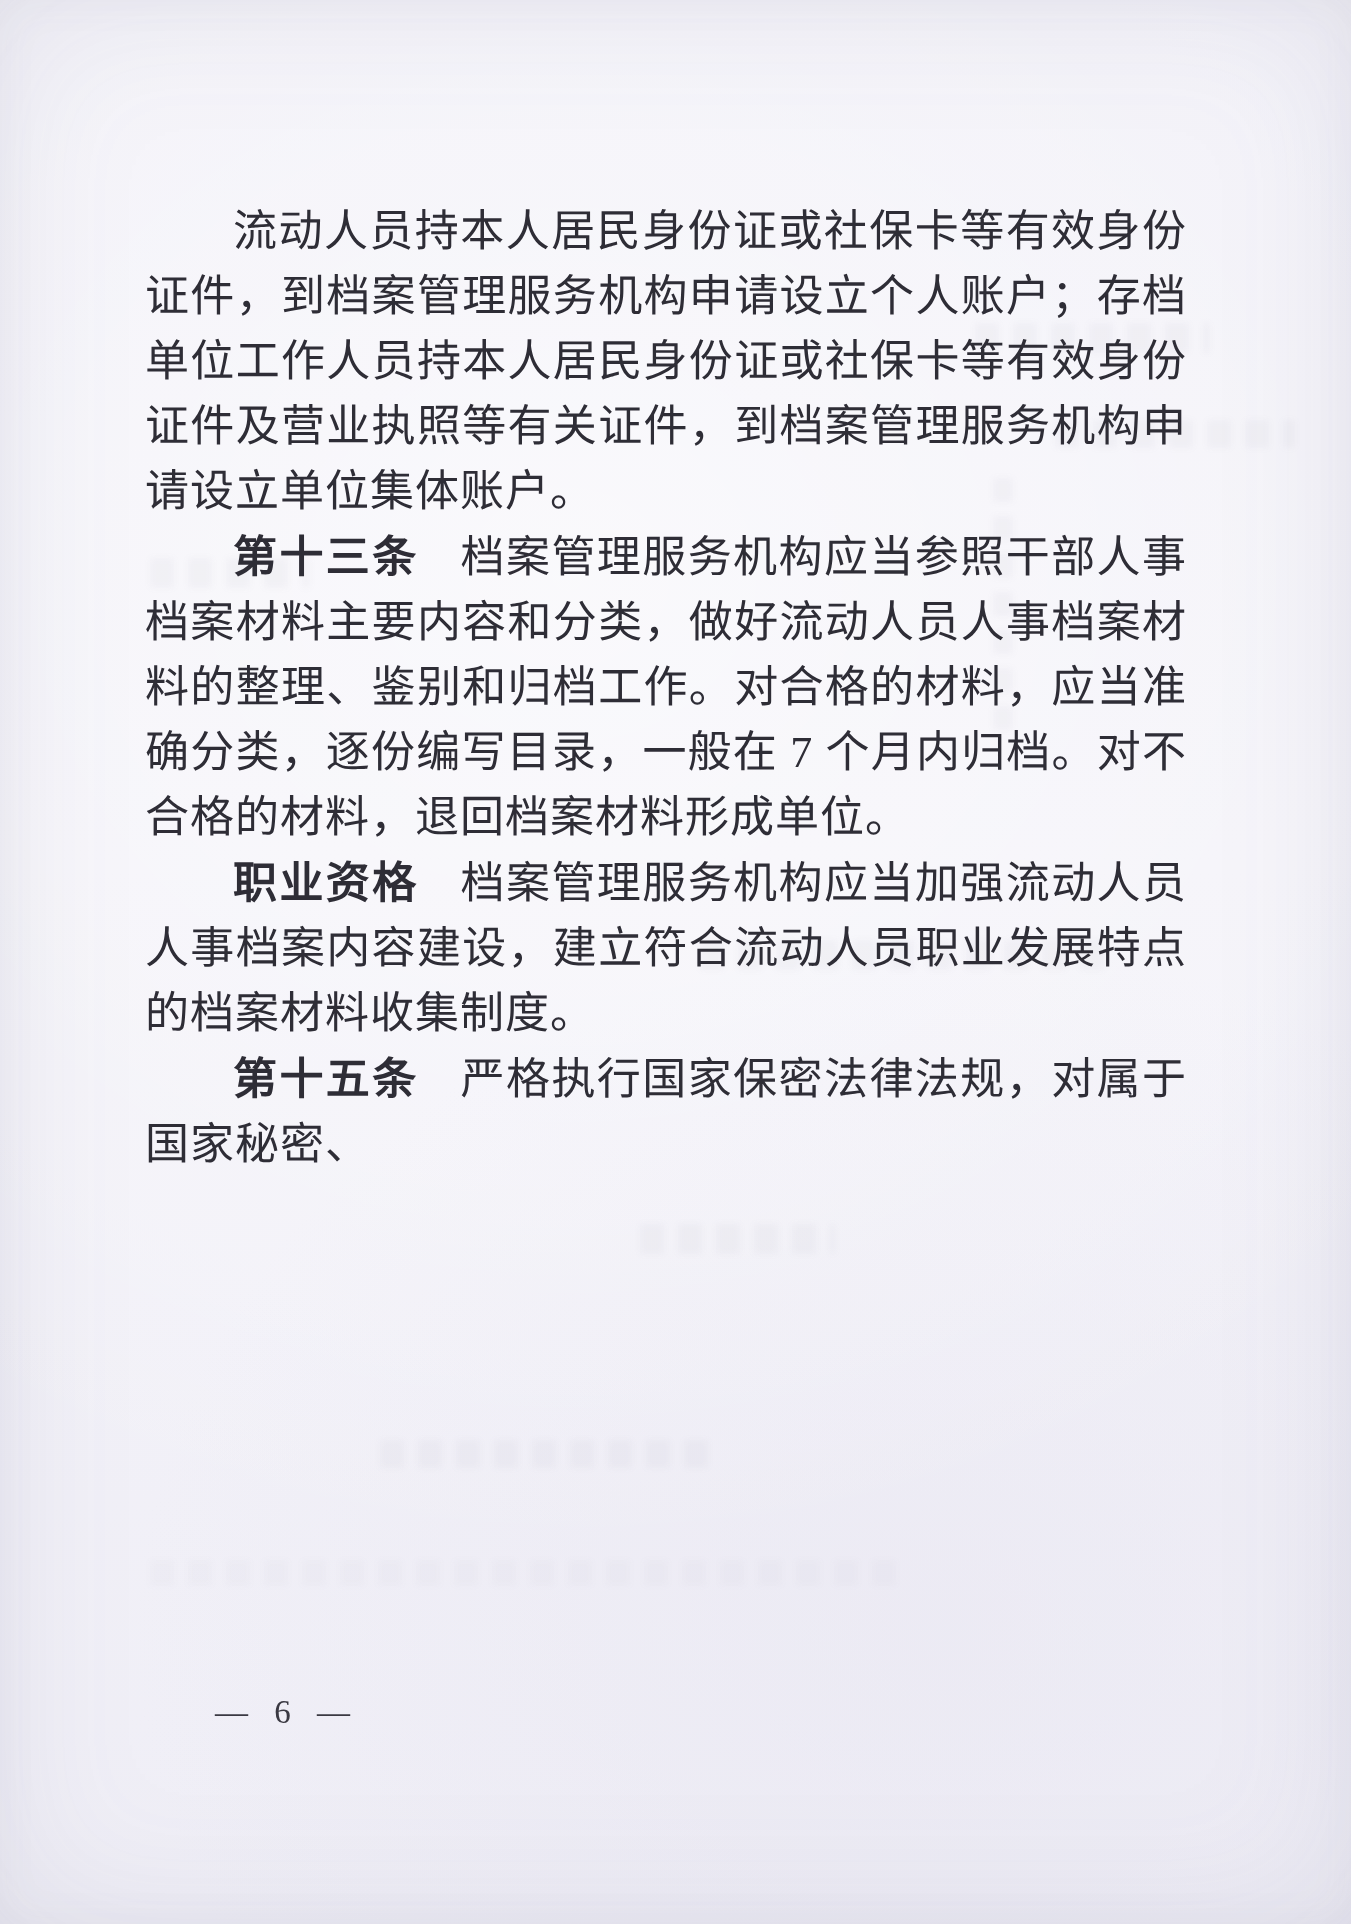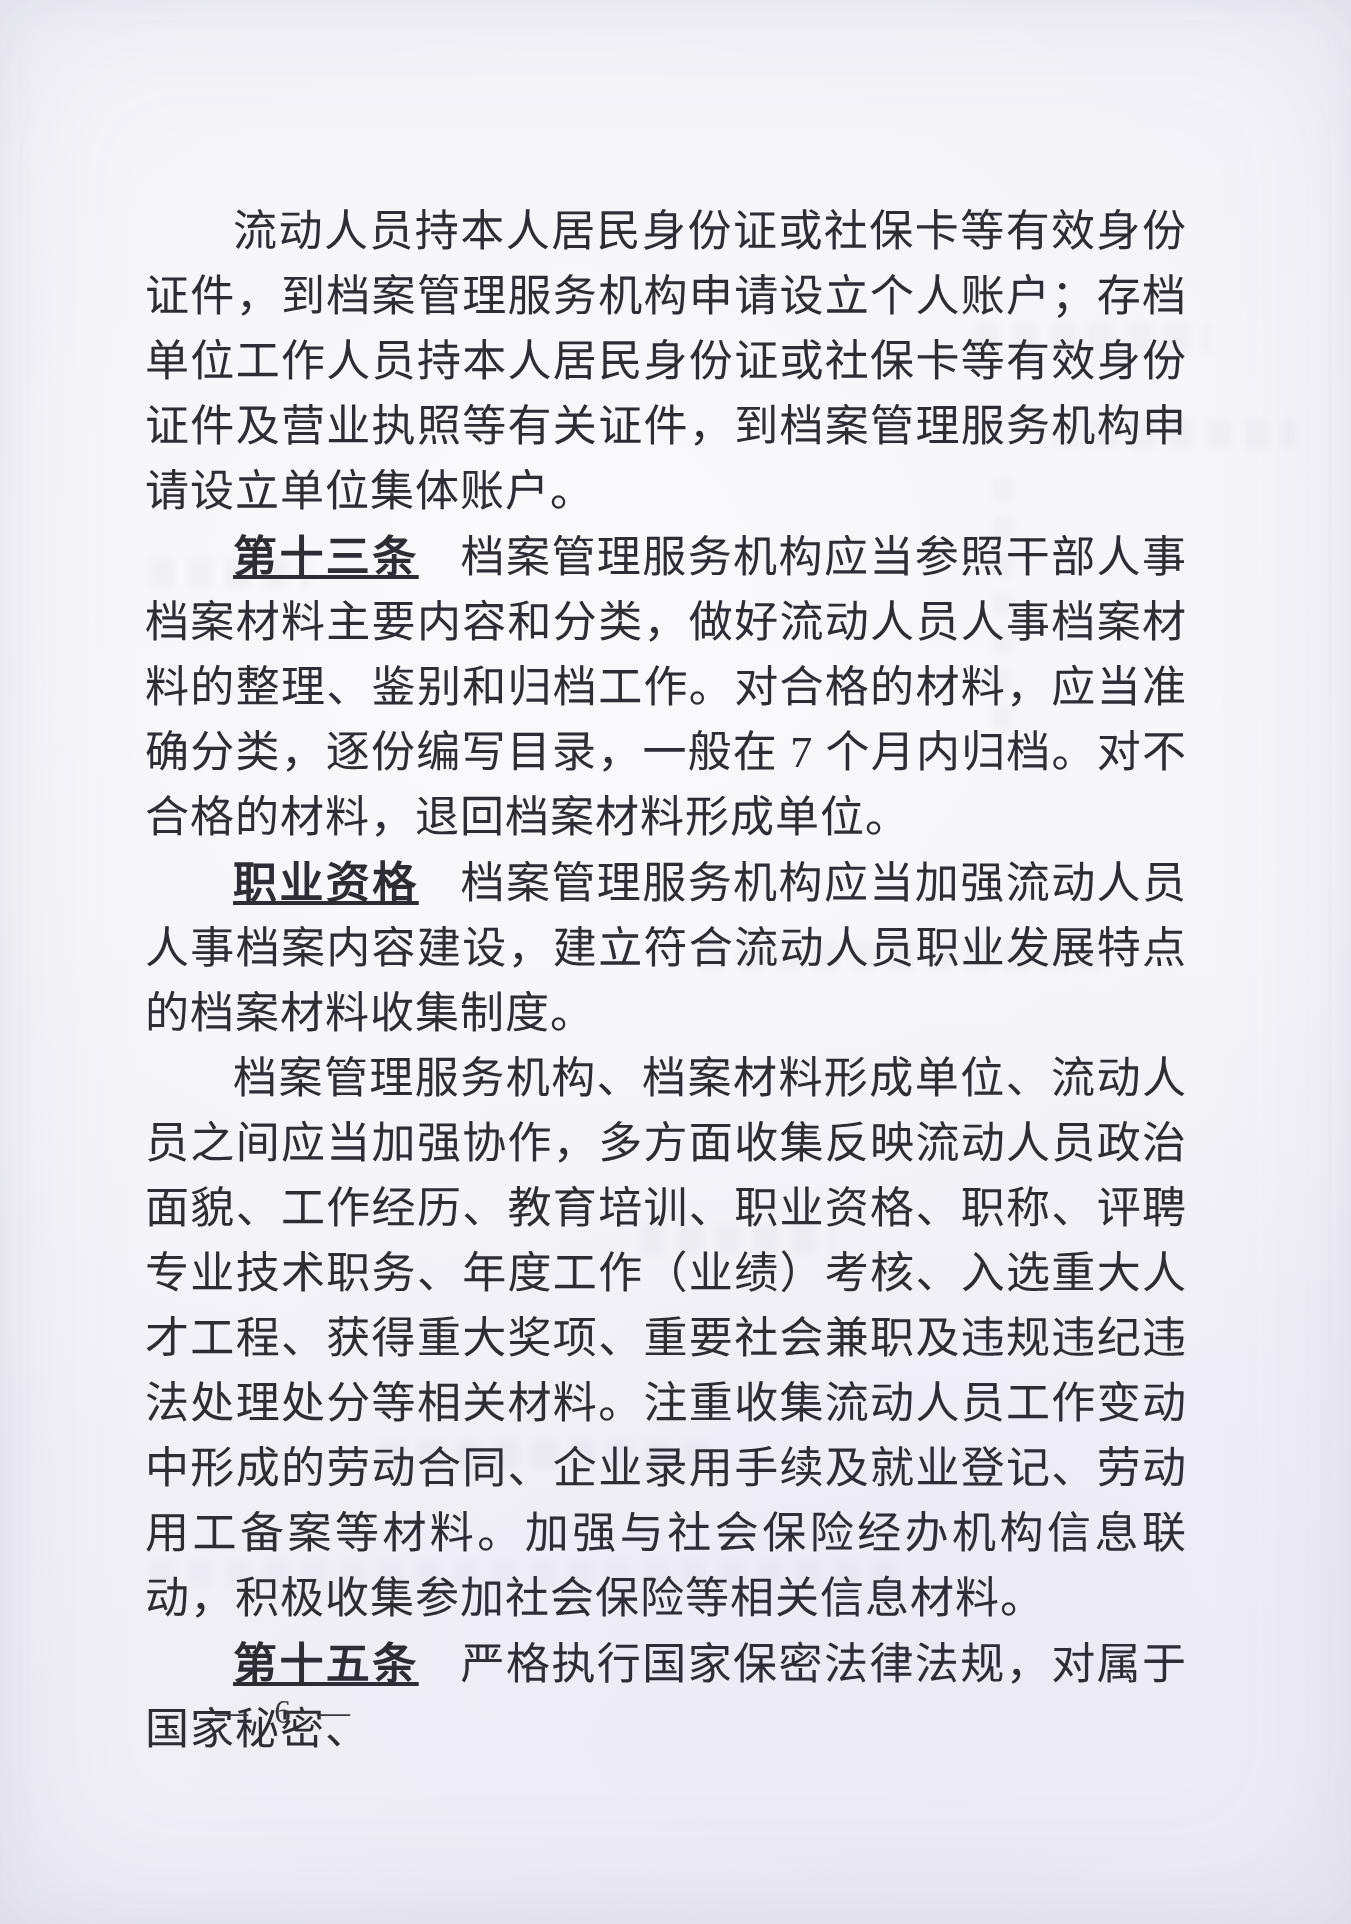--- a/index.html
+++ b/index.html
@@ -45,21 +45,20 @@
   p.para {
     margin: 0;
     text-indent: 2em;
   }
 
   .lead {
     font-family: "Liberation Sans", sans-serif;
     font-weight: 700;
     margin-right: 0.95em;
     letter-spacing: 2px;
-    text-decoration: underline;
   }
 
   .footer {
     position: absolute;
     left: 215px;
     top: 1694px;
     font-size: 33px;
     letter-spacing: 2px;
     word-spacing: 14px;
     color: #3a3942;
@@ -105,20 +104,19 @@
 
 <div class="content">
 
   <p class="para"><span>流动人员持本人居民身份证或社保卡等有效身份证件，到档案管理服务机构申请设立个人账户；存档单位工作人员持本人居民身份证或社保卡等有效身份证件及营业执照等有关证件，到档案管理服务机构申请设立单位集体账户。</span></p>
 
 
   <p class="para"><strong class="lead">第十三条</strong><span>档案管理服务机构应当参照干部人事档案材料主要内容和分类，做好流动人员人事档案材料的整理、鉴别和归档工作。对合格的材料，应当准确分类，逐份编写目录，一般在 7 个月内归档。对不合格的材料，退回档案材料形成单位。</span></p>
 
   <p class="para"><strong class="lead">职业资格</strong><span>档案管理服务机构应当加强流动人员人事档案内容建设，建立符合流动人员职业发展特点的档案材料收集制度。</span></p>
 
-  <p class="para"><span>档案管理服务机构、档案材料形成单位、流动人员之间应当加强协作，多方面收集反映流动人员政治面貌、工作经历、教育培训、职业资格、职称、评聘专业技术职务、年度工作（业绩）考核、入选重大人才工程、获得重大奖项、重要社会兼职及违规违纪违法处理处分等相关材料。注重收集流动人员工作变动中形成的劳动合同、企业录用手续及就业登记、劳动用工备案等材料。加强与社会保险经办机构信息联动，积极收集参加社会保险等相关信息材料。</span></p>
 
 
   <p class="para"><strong class="lead">第十五条</strong><span>严格执行国家保密法律法规，对属于国家秘密、</span></p>
 
 </div>
 
 <div class="footer">— 6 —</div>
 
 </body></html>

